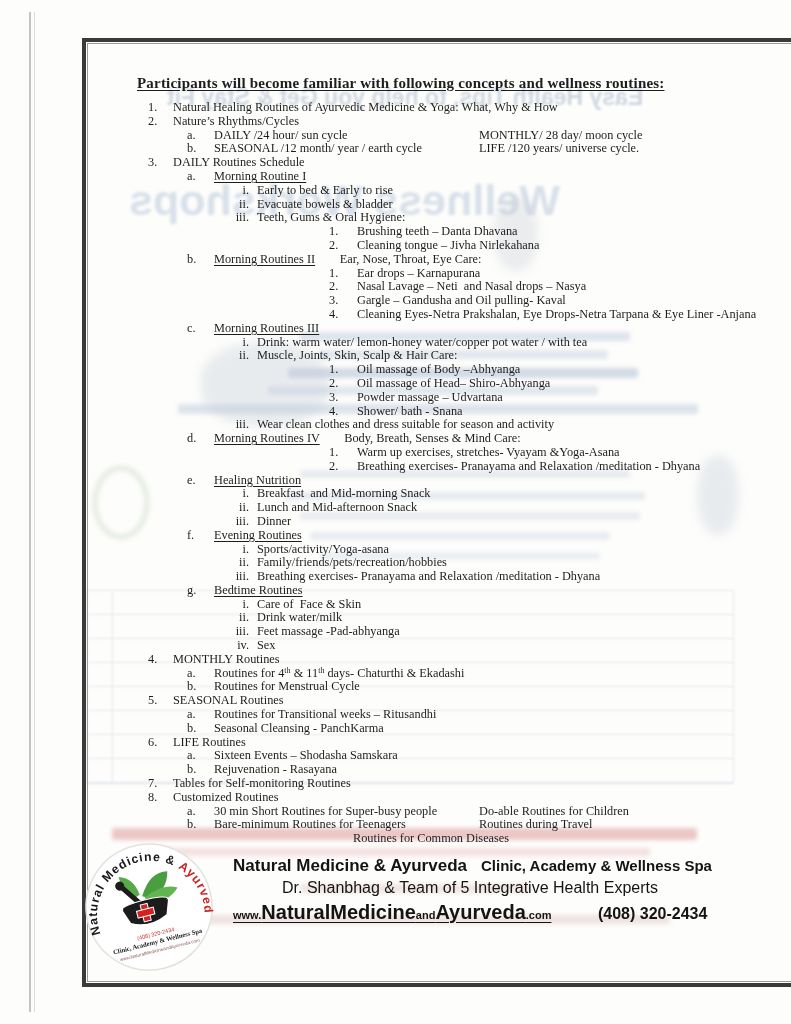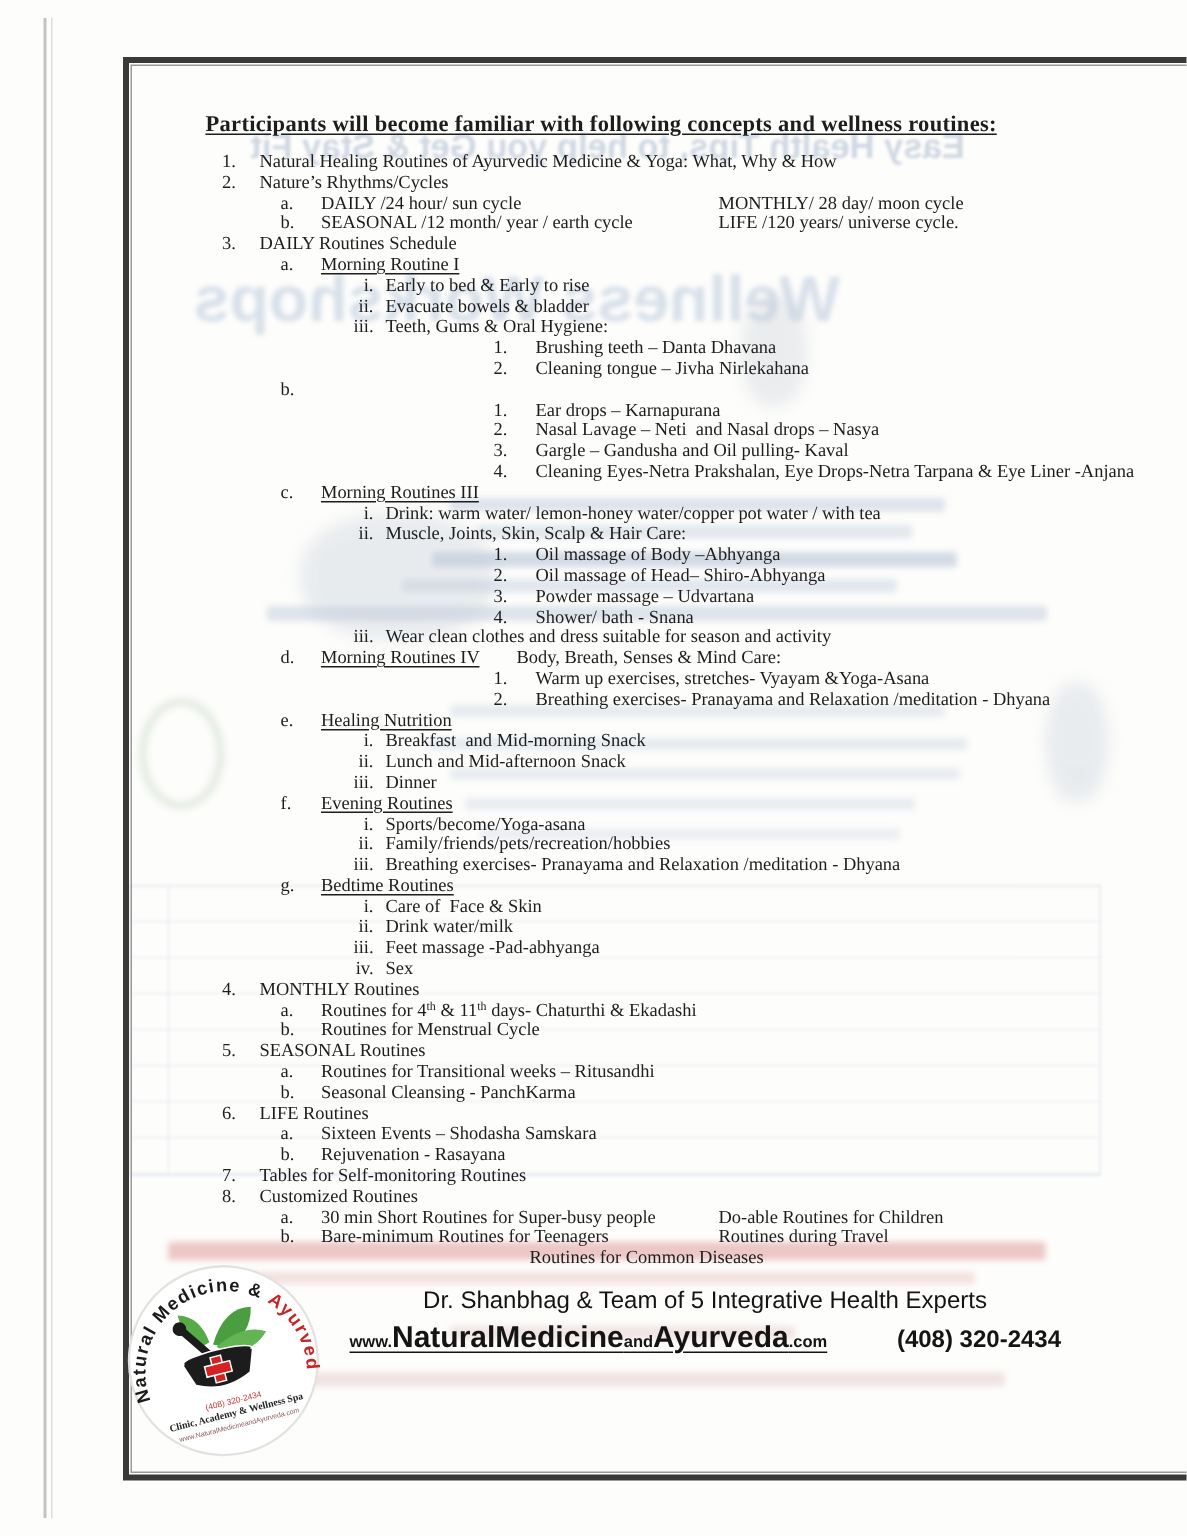--- a/index.html
+++ b/index.html
@@ -123,42 +123,42 @@
         <div class="li lvl1"><span class="marker">2.</span><span class="txt"><span>Nature’s Rhythms/Cycles</span></span></div>
         <div class="li lvl2"><span class="marker">a.</span><span class="txt"><span>DAILY /24 hour/ sun cycle</span></span><span class="rightcol">MONTHLY/ 28 day/ moon cycle</span></div>
         <div class="li lvl2"><span class="marker">b.</span><span class="txt"><span>SEASONAL /12 month/ year / earth cycle</span></span><span class="rightcol">LIFE /120 years/ universe cycle.</span></div>
         <div class="li lvl1"><span class="marker">3.</span><span class="txt"><span>DAILY Routines Schedule</span></span></div>
         <div class="li lvl2"><span class="marker">a.</span><span class="txt"><span class="u">Morning Routine I</span></span></div>
         <div class="li lvl3"><span class="marker">i.</span><span class="txt"><span>Early to bed &amp; Early to rise</span></span></div>
         <div class="li lvl3"><span class="marker">ii.</span><span class="txt"><span>Evacuate bowels &amp; bladder</span></span></div>
         <div class="li lvl3"><span class="marker">iii.</span><span class="txt"><span>Teeth, Gums &amp; Oral Hygiene:</span></span></div>
         <div class="li lvl4"><span class="marker">1.</span><span class="txt"><span>Brushing teeth – Danta Dhavana</span></span></div>
         <div class="li lvl4"><span class="marker">2.</span><span class="txt"><span>Cleaning tongue – Jivha Nirlekahana</span></span></div>
-        <div class="li lvl2"><span class="marker">b.</span></div>
+        <div class="li lvl2"><span class="marker">b.</span><span class="txt"><span class="u">Morning Routines II</span><span>        Ear, Nose, Throat, Eye Care:</span></span></div>
         <div class="li lvl4"><span class="marker">1.</span><span class="txt"><span>Ear drops – Karnapurana</span></span></div>
         <div class="li lvl4"><span class="marker">2.</span><span class="txt"><span>Nasal Lavage – Neti  and Nasal drops – Nasya</span></span></div>
         <div class="li lvl4"><span class="marker">3.</span><span class="txt"><span>Gargle – Gandusha and Oil pulling- Kaval</span></span></div>
         <div class="li lvl4"><span class="marker">4.</span><span class="txt"><span>Cleaning Eyes-Netra Prakshalan, Eye Drops-Netra Tarpana &amp; Eye Liner -Anjana</span></span></div>
         <div class="li lvl2"><span class="marker">c.</span><span class="txt"><span class="u">Morning Routines III</span></span></div>
         <div class="li lvl3"><span class="marker">i.</span><span class="txt"><span>Drink: warm water/ lemon-honey water/copper pot water / with tea</span></span></div>
         <div class="li lvl3"><span class="marker">ii.</span><span class="txt"><span>Muscle, Joints, Skin, Scalp &amp; Hair Care:</span></span></div>
         <div class="li lvl4"><span class="marker">1.</span><span class="txt"><span>Oil massage of Body –Abhyanga</span></span></div>
         <div class="li lvl4"><span class="marker">2.</span><span class="txt"><span>Oil massage of Head– Shiro-Abhyanga</span></span></div>
         <div class="li lvl4"><span class="marker">3.</span><span class="txt"><span>Powder massage – Udvartana</span></span></div>
         <div class="li lvl4"><span class="marker">4.</span><span class="txt"><span>Shower/ bath - Snana</span></span></div>
         <div class="li lvl3"><span class="marker">iii.</span><span class="txt"><span>Wear clean clothes and dress suitable for season and activity</span></span></div>
         <div class="li lvl2"><span class="marker">d.</span><span class="txt"><span class="u">Morning Routines IV</span><span>        Body, Breath, Senses &amp; Mind Care:</span></span></div>
         <div class="li lvl4"><span class="marker">1.</span><span class="txt"><span>Warm up exercises, stretches- Vyayam &amp;Yoga-Asana</span></span></div>
         <div class="li lvl4"><span class="marker">2.</span><span class="txt"><span>Breathing exercises- Pranayama and Relaxation /meditation - Dhyana</span></span></div>
         <div class="li lvl2"><span class="marker">e.</span><span class="txt"><span class="u">Healing Nutrition</span></span></div>
         <div class="li lvl3"><span class="marker">i.</span><span class="txt"><span>Breakfast  and Mid-morning Snack</span></span></div>
         <div class="li lvl3"><span class="marker">ii.</span><span class="txt"><span>Lunch and Mid-afternoon Snack</span></span></div>
         <div class="li lvl3"><span class="marker">iii.</span><span class="txt"><span>Dinner</span></span></div>
         <div class="li lvl2"><span class="marker">f.</span><span class="txt"><span class="u">Evening Routines</span></span></div>
-        <div class="li lvl3"><span class="marker">i.</span><span class="txt"><span>Sports/become/Yoga-asana</span></span></div>
+        <div class="li lvl3"><span class="marker">i.</span><span class="txt"><span>Sports/activity/Yoga-asana</span></span></div>
         <div class="li lvl3"><span class="marker">ii.</span><span class="txt"><span>Family/friends/pets/recreation/hobbies</span></span></div>
         <div class="li lvl3"><span class="marker">iii.</span><span class="txt"><span>Breathing exercises- Pranayama and Relaxation /meditation - Dhyana</span></span></div>
         <div class="li lvl2"><span class="marker">g.</span><span class="txt"><span class="u">Bedtime Routines</span></span></div>
         <div class="li lvl3"><span class="marker">i.</span><span class="txt"><span>Care of  Face &amp; Skin</span></span></div>
         <div class="li lvl3"><span class="marker">ii.</span><span class="txt"><span>Drink water/milk</span></span></div>
         <div class="li lvl3"><span class="marker">iii.</span><span class="txt"><span>Feet massage -Pad-abhyanga</span></span></div>
         <div class="li lvl3"><span class="marker">iv.</span><span class="txt"><span>Sex</span></span></div>
         <div class="li lvl1"><span class="marker">4.</span><span class="txt"><span>MONTHLY Routines</span></span></div>
         <div class="li lvl2"><span class="marker">a.</span><span class="txt"><span>Routines for 4</span><span class="sup">th</span><span> &amp; 11</span><span class="sup">th</span><span> days- Chaturthi &amp; Ekadashi</span></span></div>
         <div class="li lvl2"><span class="marker">b.</span><span class="txt"><span>Routines for Menstrual Cycle</span></span></div>
@@ -203,18 +203,21 @@
         <rect x="53" y="65" width="17" height="7"></rect>
       </g>
     </g>
     <text x="66" y="93" text-anchor="middle" font-family="Liberation Sans, sans-serif" font-size="5.5" fill="#cc3333">(408) 320-2434</text>
     <text x="66" y="101" text-anchor="middle" font-family="Liberation Serif, serif" font-weight="bold" font-size="6.5" fill="#222222">Clinic, Academy &amp; Wellness Spa</text>
     <text x="66" y="109" text-anchor="middle" font-family="Liberation Sans, sans-serif" font-size="4.6" fill="#8a5a5a">www.NaturalMedicineandAyurveda.com</text>
   </svg>
 </div>
 
 <div class="footer-text">
+  <div class="ft-line1">
+    <span>Natural Medicine &amp; Ayurveda</span><span class="tagline">Clinic, Academy &amp; Wellness Spa</span>
+  </div>
   <div class="ft-line2">Dr. Shanbhag &amp; Team of 5 Integrative Health Experts</div>
   <div class="ft-line3">
     <span class="ft-web"><span class="sm">www.</span><span class="bg">NaturalMedicine</span><span class="sm">and</span><span class="bg">Ayurveda</span><span class="sm">.com</span></span>
     <span class="ft-phone">(408) 320-2434</span>
   </div>
 </div>
 
 </body></html>

